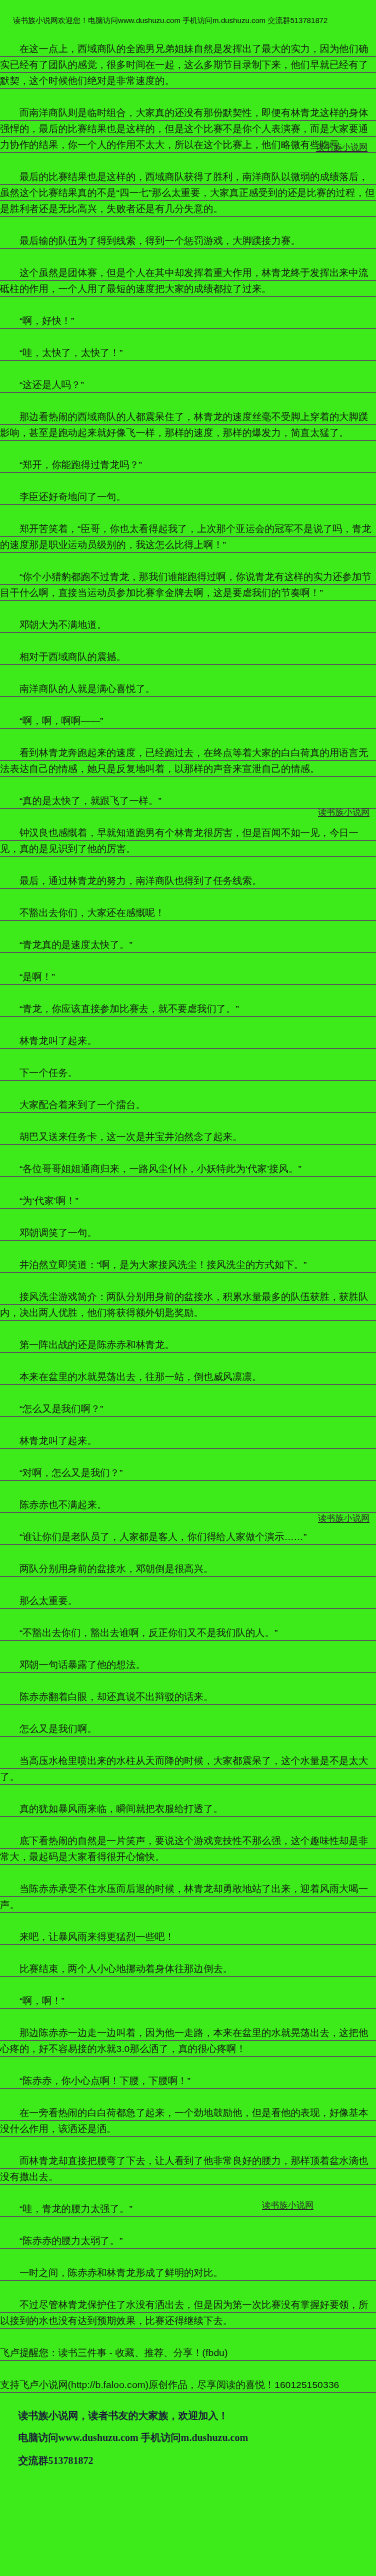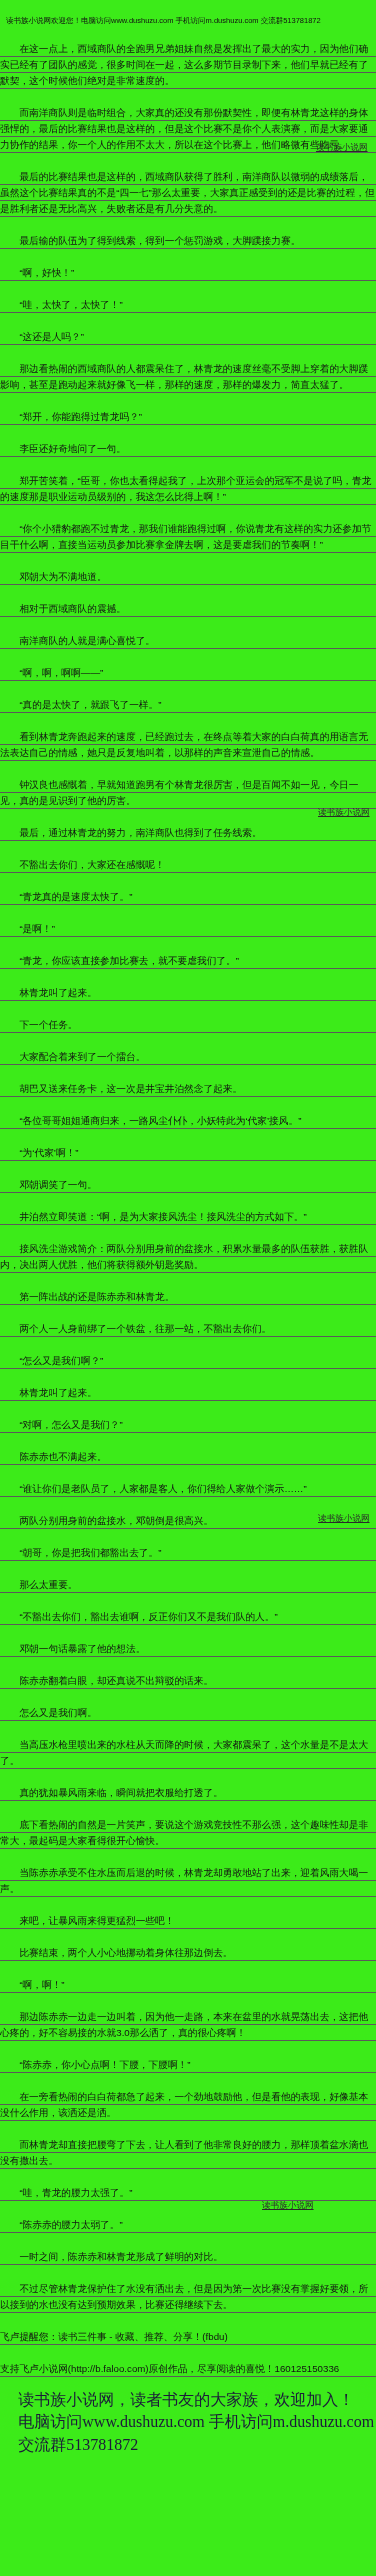--- a/index.html
+++ b/index.html
@@ -11,21 +11,21 @@
     position: relative;
     width: 376px;
     min-height: 2576px;
     box-sizing: border-box;
     padding-top: 16px;
     background: var(--bg, #3CEB19);
     overflow: hidden;
   }
   .notice {
     margin: 0 0 14px 0;
-    padding: 0 6px;
+    padding: 0 13px;
     font-size: 7.5px;
     line-height: 10.8px;
     color: var(--text, #121212);
     white-space: nowrap;
   }
   .para {
     margin: 0 0 16px 0;
     font-size: 9.7px;
     line-height: 16px;
     color: var(--text, #121212);
@@ -48,75 +48,75 @@
     pointer-events: none;
     text-decoration: underline;
   }
   .footer {
     margin-top: 14px;
     padding-left: 18.3px;
     font-family: "Liberation Serif", "DejaVu Serif", serif;
   }
   .footer-line {
     margin: 0 0 8.6px 0;
-    font-size: 16px;
+    font-size: 10px;
     line-height: 14px;
-    font-weight: normal;
+    font-weight: bold;
     color: var(--footer, #1B1B3A);
   }
 </style>
 </head>
 <body>
 
 <div class="page" style="--bg: #3CEB19; --rule: #5A5A5A; --text: #121212; --footer: #1B1B3A; --wm: #2A2A2A;">
   <p class="notice">读书族小说网欢迎您！电脑访问www.dushuzu.com 手机访问m.dushuzu.com 交流群513781872</p>
 
   <div id="paragraphs">
       <p class="para">在这一点上，西域商队的全跑男兄弟姐妹自然是发挥出了最大的实力，因为他们确实已经有了团队的感觉，很多时间在一起，这么多期节目录制下来，他们早就已经有了默契，这个时候他们绝对是非常速度的。</p>
       <p class="para">而南洋商队则是临时组合，大家真的还没有那份默契性，即便有林青龙这样的身体强悍的，最后的比赛结果也是这样的，但是这个比赛不是你个人表演赛，而是大家要通力协作的结果，你一个人的作用不太大，所以在这个比赛上，他们略微有些吃亏。</p>
       <p class="para">最后的比赛结果也是这样的，西域商队获得了胜利，南洋商队以微弱的成绩落后，虽然这个比赛结果真的不是“四一七”那么太重要，大家真正感受到的还是比赛的过程，但是胜利者还是无比高兴，失败者还是有几分失意的。</p>
       <p class="para">最后输的队伍为了得到线索，得到一个惩罚游戏，大脚蹼接力赛。</p>
+      <p class="para">这个虽然是团体赛，但是个人在其中却发挥着重大作用，林青龙终于发挥出来中流砥柱的作用，一个人用了最短的速度把大家的成绩都拉了过来。</p>
       <p class="para">“啊，好快！”</p>
       <p class="para">“哇，太快了，太快了！”</p>
       <p class="para">“这还是人吗？”</p>
       <p class="para">那边看热闹的西域商队的人都震呆住了，林青龙的速度丝毫不受脚上穿着的大脚蹼影响，甚至是跑动起来就好像飞一样，那样的速度，那样的爆发力，简直太猛了。</p>
       <p class="para">“郑开，你能跑得过青龙吗？”</p>
       <p class="para">李臣还好奇地问了一句。</p>
       <p class="para">郑开苦笑着，“臣哥，你也太看得起我了，上次那个亚运会的冠军不是说了吗，青龙的速度那是职业运动员级别的，我这怎么比得上啊！”</p>
       <p class="para">“你个小猎豹都跑不过青龙，那我们谁能跑得过啊，你说青龙有这样的实力还参加节目干什么啊，直接当运动员参加比赛拿金牌去啊，这是要虐我们的节奏啊！”</p>
       <p class="para">邓朝大为不满地道。</p>
       <p class="para">相对于西域商队的震撼。</p>
       <p class="para">南洋商队的人就是满心喜悦了。</p>
       <p class="para">“啊，啊，啊啊——”</p>
+      <p class="para">看到林青龙奔跑起来的速度，已经跑过去，在终点等着大家的白白荷真的用语言无法表达自己的情感，她只是反复地叫着，以那样的声音来宣泄自己的情感。</p>
       <p class="para">“真的是太快了，就跟飞了一样。”</p>
-      <p class="para">看到林青龙奔跑起来的速度，已经跑过去，在终点等着大家的白白荷真的用语言无法表达自己的情感，她只是反复地叫着，以那样的声音来宣泄自己的情感。</p>
       <p class="para">钟汉良也感慨着，早就知道跑男有个林青龙很厉害，但是百闻不如一见，今日一见，真的是见识到了他的厉害。</p>
       <p class="para">最后，通过林青龙的努力，南洋商队也得到了任务线索。</p>
       <p class="para">不豁出去你们，大家还在感慨呢！</p>
       <p class="para">“青龙真的是速度太快了。”</p>
       <p class="para">“是啊！”</p>
       <p class="para">“青龙，你应该直接参加比赛去，就不要虐我们了。”</p>
       <p class="para">林青龙叫了起来。</p>
       <p class="para">下一个任务。</p>
       <p class="para">大家配合着来到了一个擂台。</p>
       <p class="para">胡巴又送来任务卡，这一次是井宝井泊然念了起来。</p>
       <p class="para">“各位哥哥姐姐通商归来，一路风尘仆仆，小妖特此为‘代家’接风。”</p>
       <p class="para">“为‘代家’啊！”</p>
       <p class="para">邓朝调笑了一句。</p>
       <p class="para">井泊然立即笑道：“啊，是为大家接风洗尘！接风洗尘的方式如下。”</p>
       <p class="para">接风洗尘游戏简介：两队分别用身前的盆接水，积累水量最多的队伍获胜，获胜队内，决出两人优胜，他们将获得额外钥匙奖励。</p>
       <p class="para">第一阵出战的还是陈赤赤和林青龙。</p>
-      <p class="para">两个人一人身前绑了一个铁盆，往那一站，不豁出去你们。</p>
+      <p class="para">本来在盆里的水就晃荡出去，往那一站，倒也威风凛凛。</p>
       <p class="para">“怎么又是我们啊？”</p>
       <p class="para">林青龙叫了起来。</p>
       <p class="para">“对啊，怎么又是我们？”</p>
       <p class="para">陈赤赤也不满起来。</p>
       <p class="para">“谁让你们是老队员了，人家都是客人，你们得给人家做个演示……”</p>
       <p class="para">两队分别用身前的盆接水，邓朝倒是很高兴。</p>
-      <p class="para">“朝哥，你是把我们都豁出去了。”</p>
       <p class="para">那么太重要。</p>
       <p class="para">“不豁出去你们，豁出去谁啊，反正你们又不是我们队的人。”</p>
       <p class="para">邓朝一句话暴露了他的想法。</p>
       <p class="para">陈赤赤翻着白眼，却还真说不出辩驳的话来。</p>
       <p class="para">怎么又是我们啊。</p>
       <p class="para">当高压水枪里喷出来的水柱从天而降的时候，大家都震呆了，这个水量是不是太大了。</p>
       <p class="para">真的犹如暴风雨来临，瞬间就把衣服给打透了。</p>
       <p class="para">底下看热闹的自然是一片笑声，要说这个游戏竞技性不那么强，这个趣味性却是非常大，最起码是大家看得很开心愉快。</p>
       <p class="para">当陈赤赤承受不住水压而后退的时候，林青龙却勇敢地站了出来，迎着风雨大喝一声。</p>
       <p class="para">来吧，让暴风雨来得更猛烈一些吧！</p>

